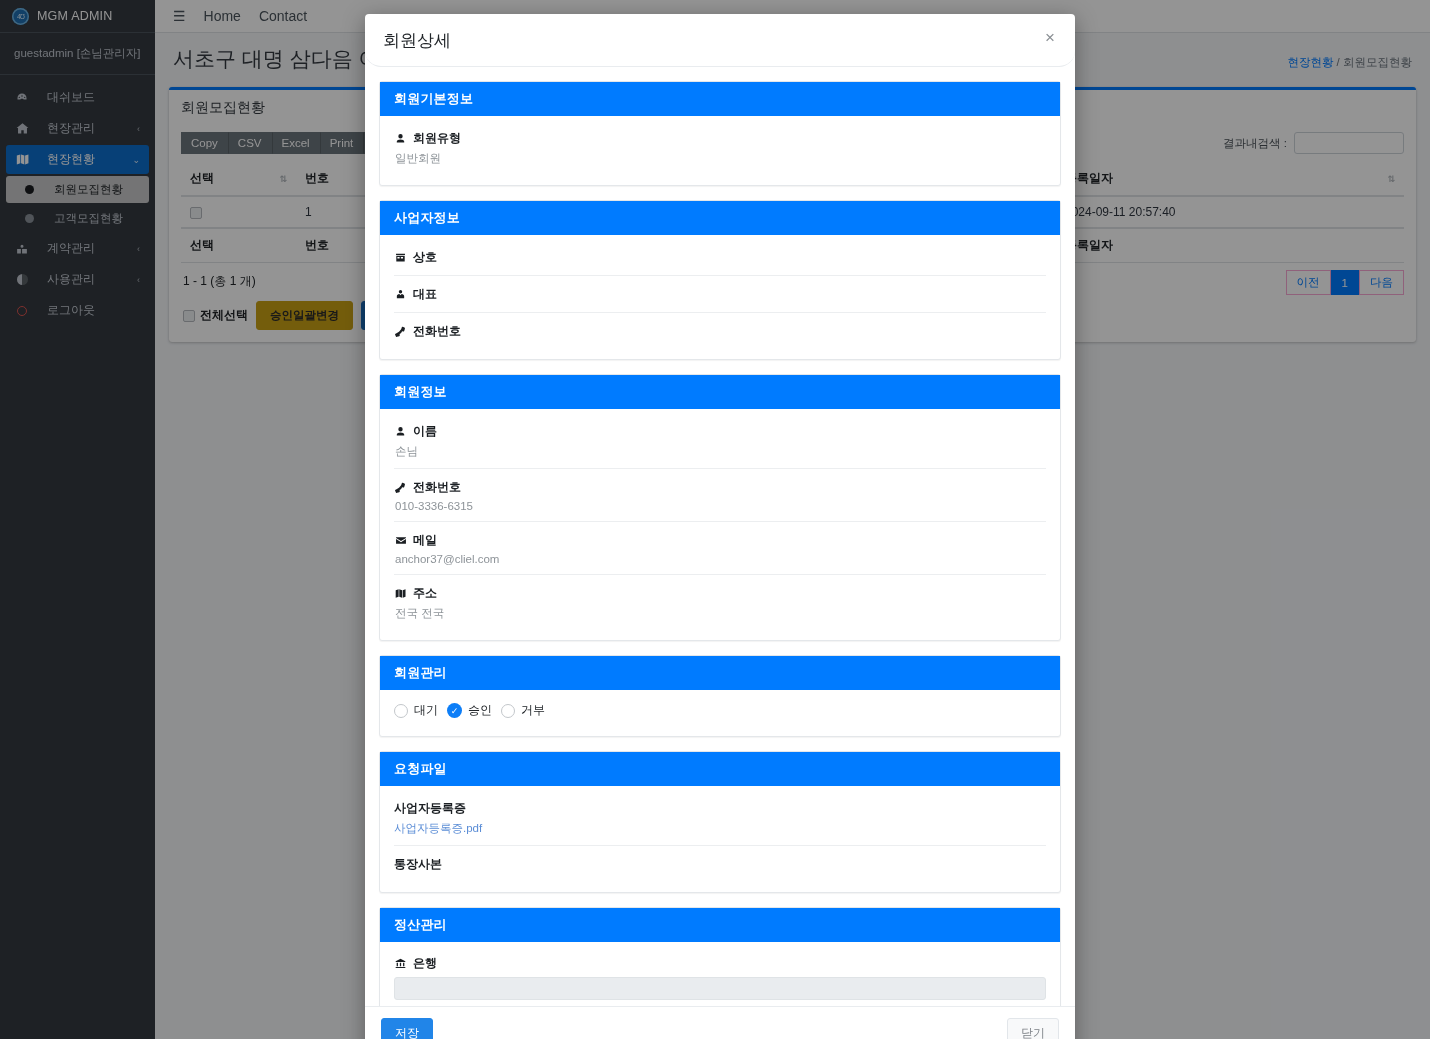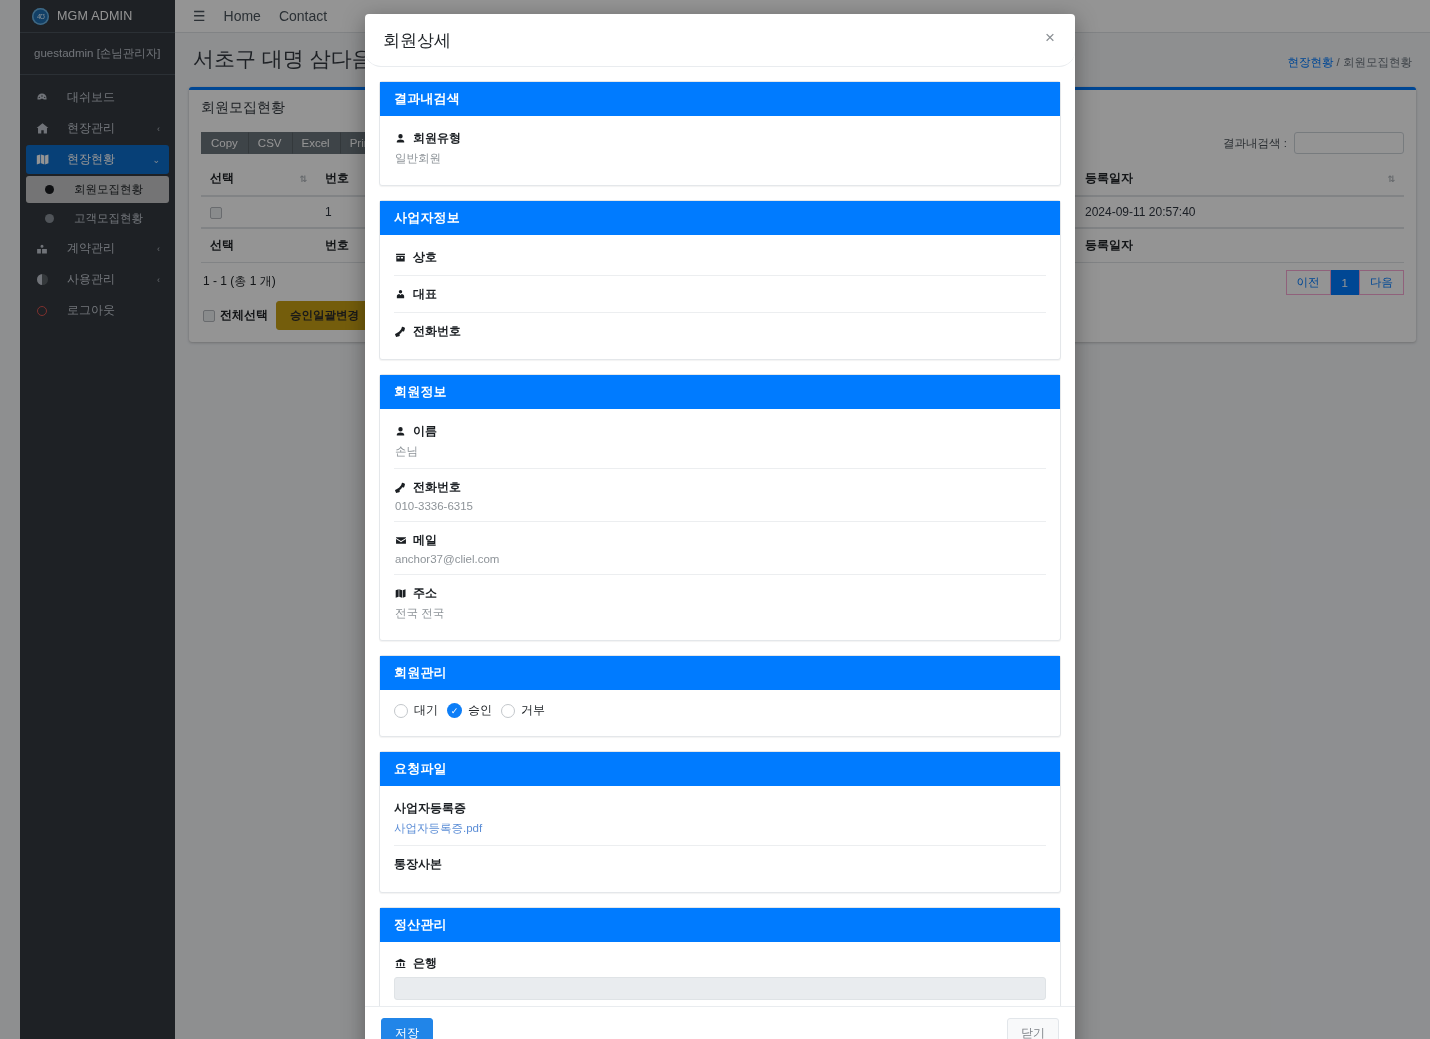--- a/index.html
+++ b/index.html
@@ -9,21 +9,21 @@
     font-family:"Liberation Sans","DejaVu Sans",sans-serif;
     font-size:13px; color:#2f3640; background:#f4f6f9;
     overflow:hidden; position:relative;
   }
 
   
   #page { position:absolute; inset:0; display:flex; }
 
   .sidebar {
     width:155px; min-width:155px; background:#343a40; color:#c2c7d0;
-    position:relative; z-index:1;margin-left:20px;
+    position:relative; z-index:1;
   }
   .brand {
     height:33px; display:flex; align-items:center; gap:8px;
     padding:0 12px; background:#343a40;
     border-bottom:1px solid #4b545c;
   }
   .brand-logo {
     width:17px; height:17px; border-radius:50%;
     background:#1f6fb2; position:relative; flex:none;
     box-shadow:inset 0 0 0 1.5px #6fb3e0;
@@ -339,21 +339,21 @@
 <div id="modal">
 
   <div class="modal-head">
     <div class="modal-title">회원상세</div>
     <button class="modal-x">×</button>
   </div>
 
   <div class="modal-body">
 
     <section class="sec">
-      <div class="sec-head">결과내검색</div>
+      <div class="sec-head">회원기본정보</div>
       <div class="sec-body">
         <div class="field">
           <div class="field-label">
             <span class="fi">
               <svg width="11" height="11" viewBox="0 0 16 16">
                   <path fill="#1b1f23" d="M8 8a3.2 3.2 0 100-6.4A3.2 3.2 0 008 8zm0 1.3c-2.7 0-5.4 1.3-5.4 3v1.4h10.8v-1.4c0-1.7-2.7-3-5.4-3z"></path>
                 </svg>
             </span>
             <span>회원유형</span>
           </div>

